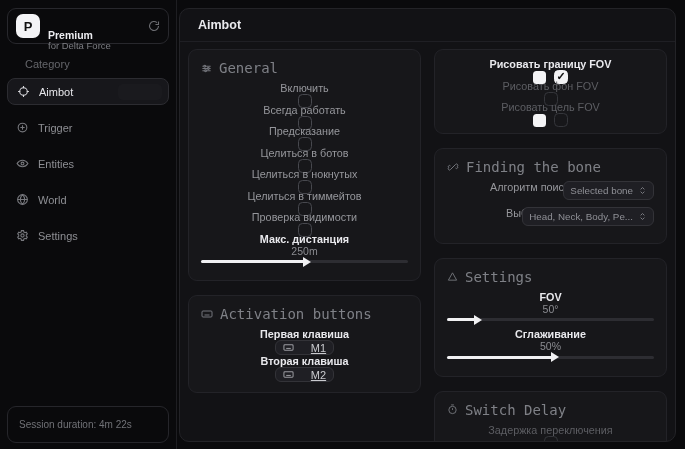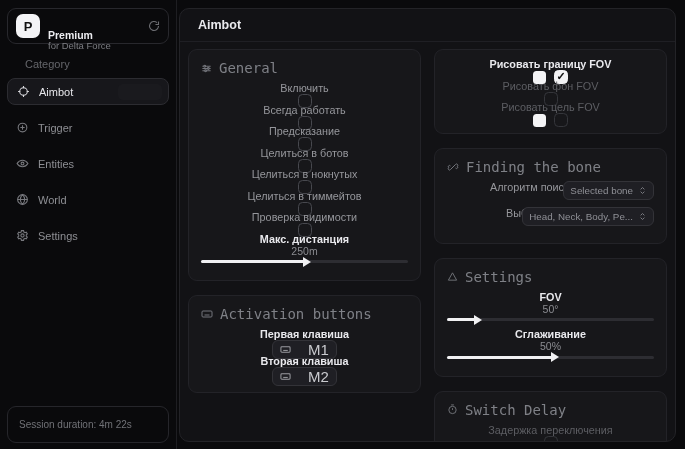--- a/index.html
+++ b/index.html
@@ -111,21 +111,21 @@
     height:19px; display:flex; align-items:center; gap:5px; padding:0 6px;
     font-size:9.8px; color:#8f9096; max-width:132px; white-space:nowrap;
     position:absolute; right:0;
   }
   .select .txt { overflow:hidden; text-overflow:ellipsis; max-width:104px; }
   .select .icon { color:#7b7c82; }
   
   .key-badge {
     background:#1f1f24; border:1px solid #333338; border-radius:6px;
     height:19px; display:flex; align-items:center; gap:17px; padding:0 7px;
-    font-size:15px; color:#c9cace; font-weight:normal;
+    font-size:11px; color:#c9cace; font-weight:normal;text-decoration:underline;
   }
   .key-badge .icon { color:#9a9ba0; }
   svg { display:block; }
 </style>
 </head>
 <body>
 
 <div class="sidebar">
   <div class="brand">
     <div class="brand-logo">P</div>

